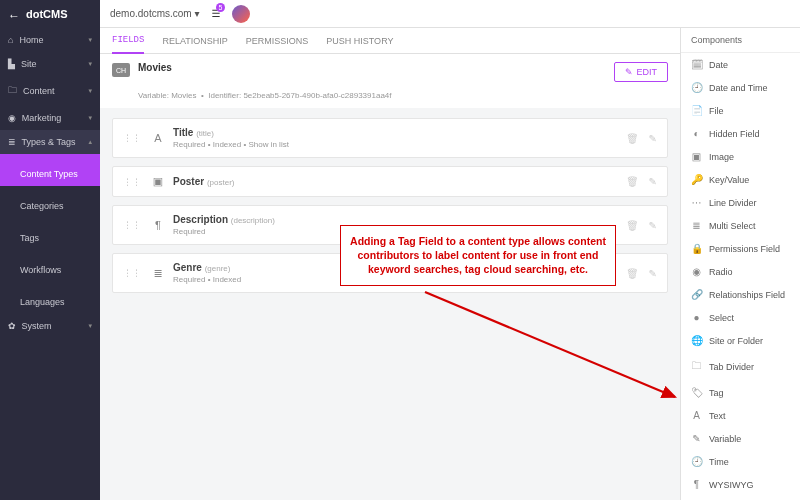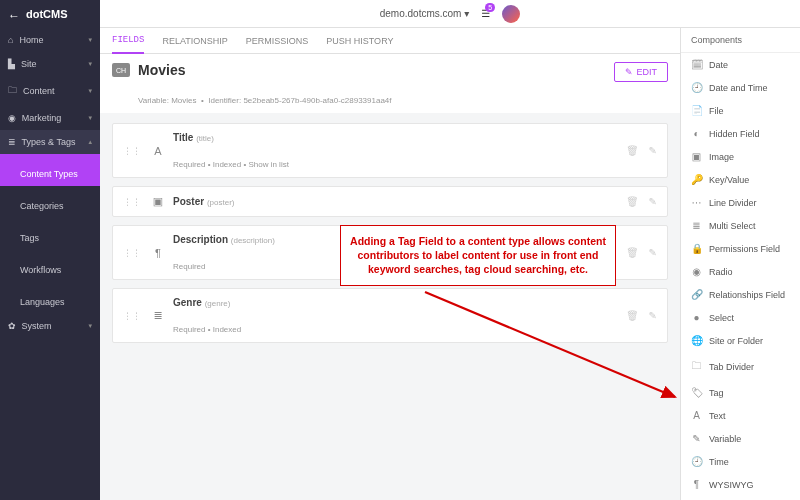--- a/index.html
+++ b/index.html
@@ -1,17 +1,17 @@
 <!DOCTYPE html>
 <html><head>
 <meta charset="utf-8">
 <style>
 * { box-sizing: border-box; margin: 0; padding: 0; font-family: -apple-system, BlinkMacSystemFont, "Segoe UI", Arial, sans-serif; }
 body { background: #f1f3f4; font-size: 10px; color: #333; width: 800px; height: 500px; overflow: hidden; position: relative; }
-.topbar { height: 28px; background: #fff; border-bottom: 1px solid #e0e0e0; display: flex; align-items: center; justify-content: center; padding: 0 10px; }
+.topbar { height: 28px; background: #fff; border-bottom: 1px solid #e0e0e0; display: flex; align-items: center; justify-content: flex-start; padding: 0 10px; }
 .topbar-left { display: flex; align-items: center; gap: 10px; }
 .logo { font-weight: bold; font-size: 11px; }
 .logo .dot { color: #fff; }
 .logo .cms { color: #fff; }
 .topbar-right { display: flex; align-items: center; gap: 12px; }
 .domain-select { font-size: 10px; color: #555; cursor: pointer; }
 .bell { position: relative; cursor: pointer; }
 .badge { position: absolute; top: -5px; right: -5px; background: #b142f5; color: #fff; font-size: 7px; padding: 1px 3px; border-radius: 6px; }
 .avatar { width: 18px; height: 18px; border-radius: 50%; background: linear-gradient(135deg,#6a5acd,#ff6347); }
 
@@ -25,34 +25,34 @@
 .sidebar .sub-item.active { background: #b142f5; color: #fff; }
 
 .main { position: absolute; left: 100px; top: 28px; right: 120px; bottom: 0; background: #f4f5f6; }
 .tabs { height: 26px; background: #fff; border-bottom: 1px solid #e0e0e0; display: flex; align-items: center; gap: 18px; padding: 0 12px; font-size: 9px; color: #888; }
 .tab { padding: 7px 0; cursor: pointer; }
 .tab.active { color: #b142f5; border-bottom: 2px solid #b142f5; font-family: Liberation Mono, monospace; }
 
 .content-header { background: #fff; padding: 8px 12px; display: flex; justify-content: space-between; align-items: flex-start; }
 .ch-left { display: flex; gap: 8px; align-items: flex-start; }
 .ct-icon { width: 18px; height: 14px; background: #888; color: #fff; font-size: 7px; display: flex; align-items: center; justify-content: center; border-radius: 2px; margin-top: 1px; }
-.ct-title { font-size: 14px; font-weight: 600; color: #333; }
+.ct-title { font-size: 10px; font-weight: 600; color: #333; }
 .ct-meta { font-size: 8px; color: #999; margin-top: 18px; }
 .edit-btn { border: 1px solid #b142f5; color: #b142f5; background: #fff; padding: 4px 10px; font-size: 9px; cursor: pointer; border-radius: 2px; display: flex; align-items: center; gap: 4px; }
 
 .fields-area { padding: 10px 12px; }
 .field-group { background: #fff; border: 1px solid #e5e5e5; border-radius: 2px; margin-bottom: 8px; }
 .field-row { display: flex; align-items: center; padding: 8px 10px; border-bottom: 1px solid #eee; }
 .field-row:last-child { border-bottom: none; }
 .field-drag { color: #bbb; margin-right: 10px; cursor: grab; font-size: 9px;}
 .field-icon { width: 14px; margin-right: 8px; color: #888; font-size: 11px; text-align: center; }
 .field-info { flex: 1; }
 .field-name { font-size: 10px; font-weight: 600; color: #444; }
 .field-var { font-size: 8px; color: #aaa; font-weight: 400; }
-.field-attrs { font-size: 8px; color: #999; margin-top: 17px; }
+.field-attrs { font-size: 8px; color: #999; margin-top: 2px; }
 .field-actions { display: flex; gap: 10px; color: #ccc; }
 .field-actions span { cursor: pointer; font-size: 10px; }
 
 .components { position: absolute; right: 0; top: 28px; width: 120px; bottom: 0; background: #fff; border-left: 1px solid #e0e0e0; overflow-y: auto; }
 .components-header { padding: 7px 10px; font-size: 9px; color: #666; border-bottom: 1px solid #eee; }
 .comp-item { display: flex; align-items: center; gap: 7px; padding: 6px 10px; font-size: 9px; color: #555; cursor: grab; }
 .comp-icon { width: 11px; text-align: center; color: #888; font-size: 10px; }
 
 .callout { position: absolute; left: 340px; top: 225px; width: 276px; border: 1.5px solid #d40000; background: #fff; padding: 8px; text-align: center; font-size: 10.5px; font-weight: bold; color: #d40000; line-height: 1.35; z-index: 10; }
 .arrow-svg { position: absolute; left: 420px; top: 287px; z-index: 9; pointer-events: none; }

